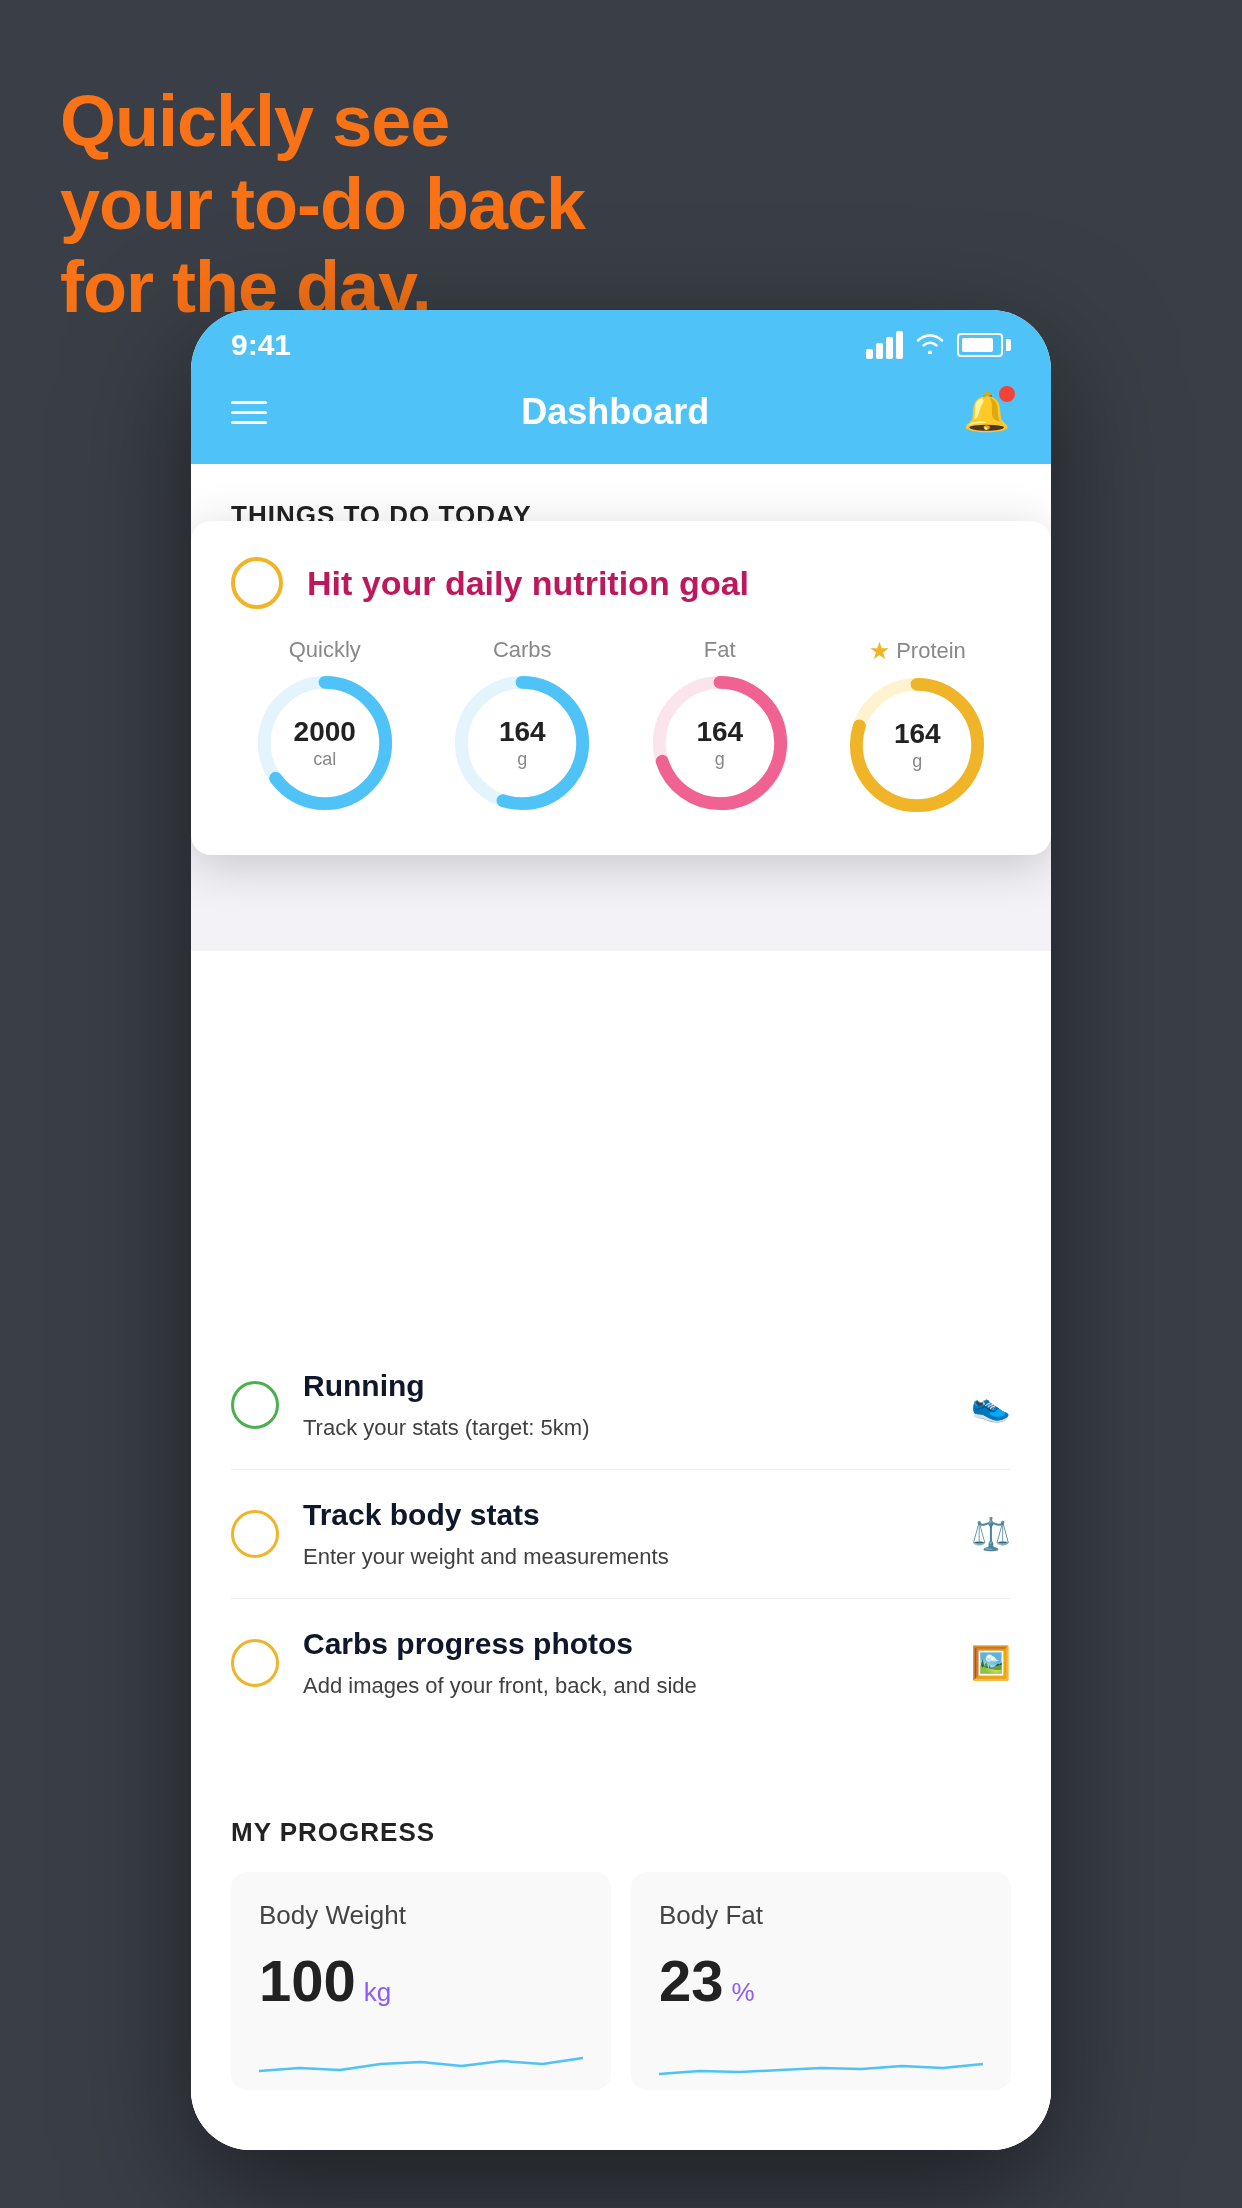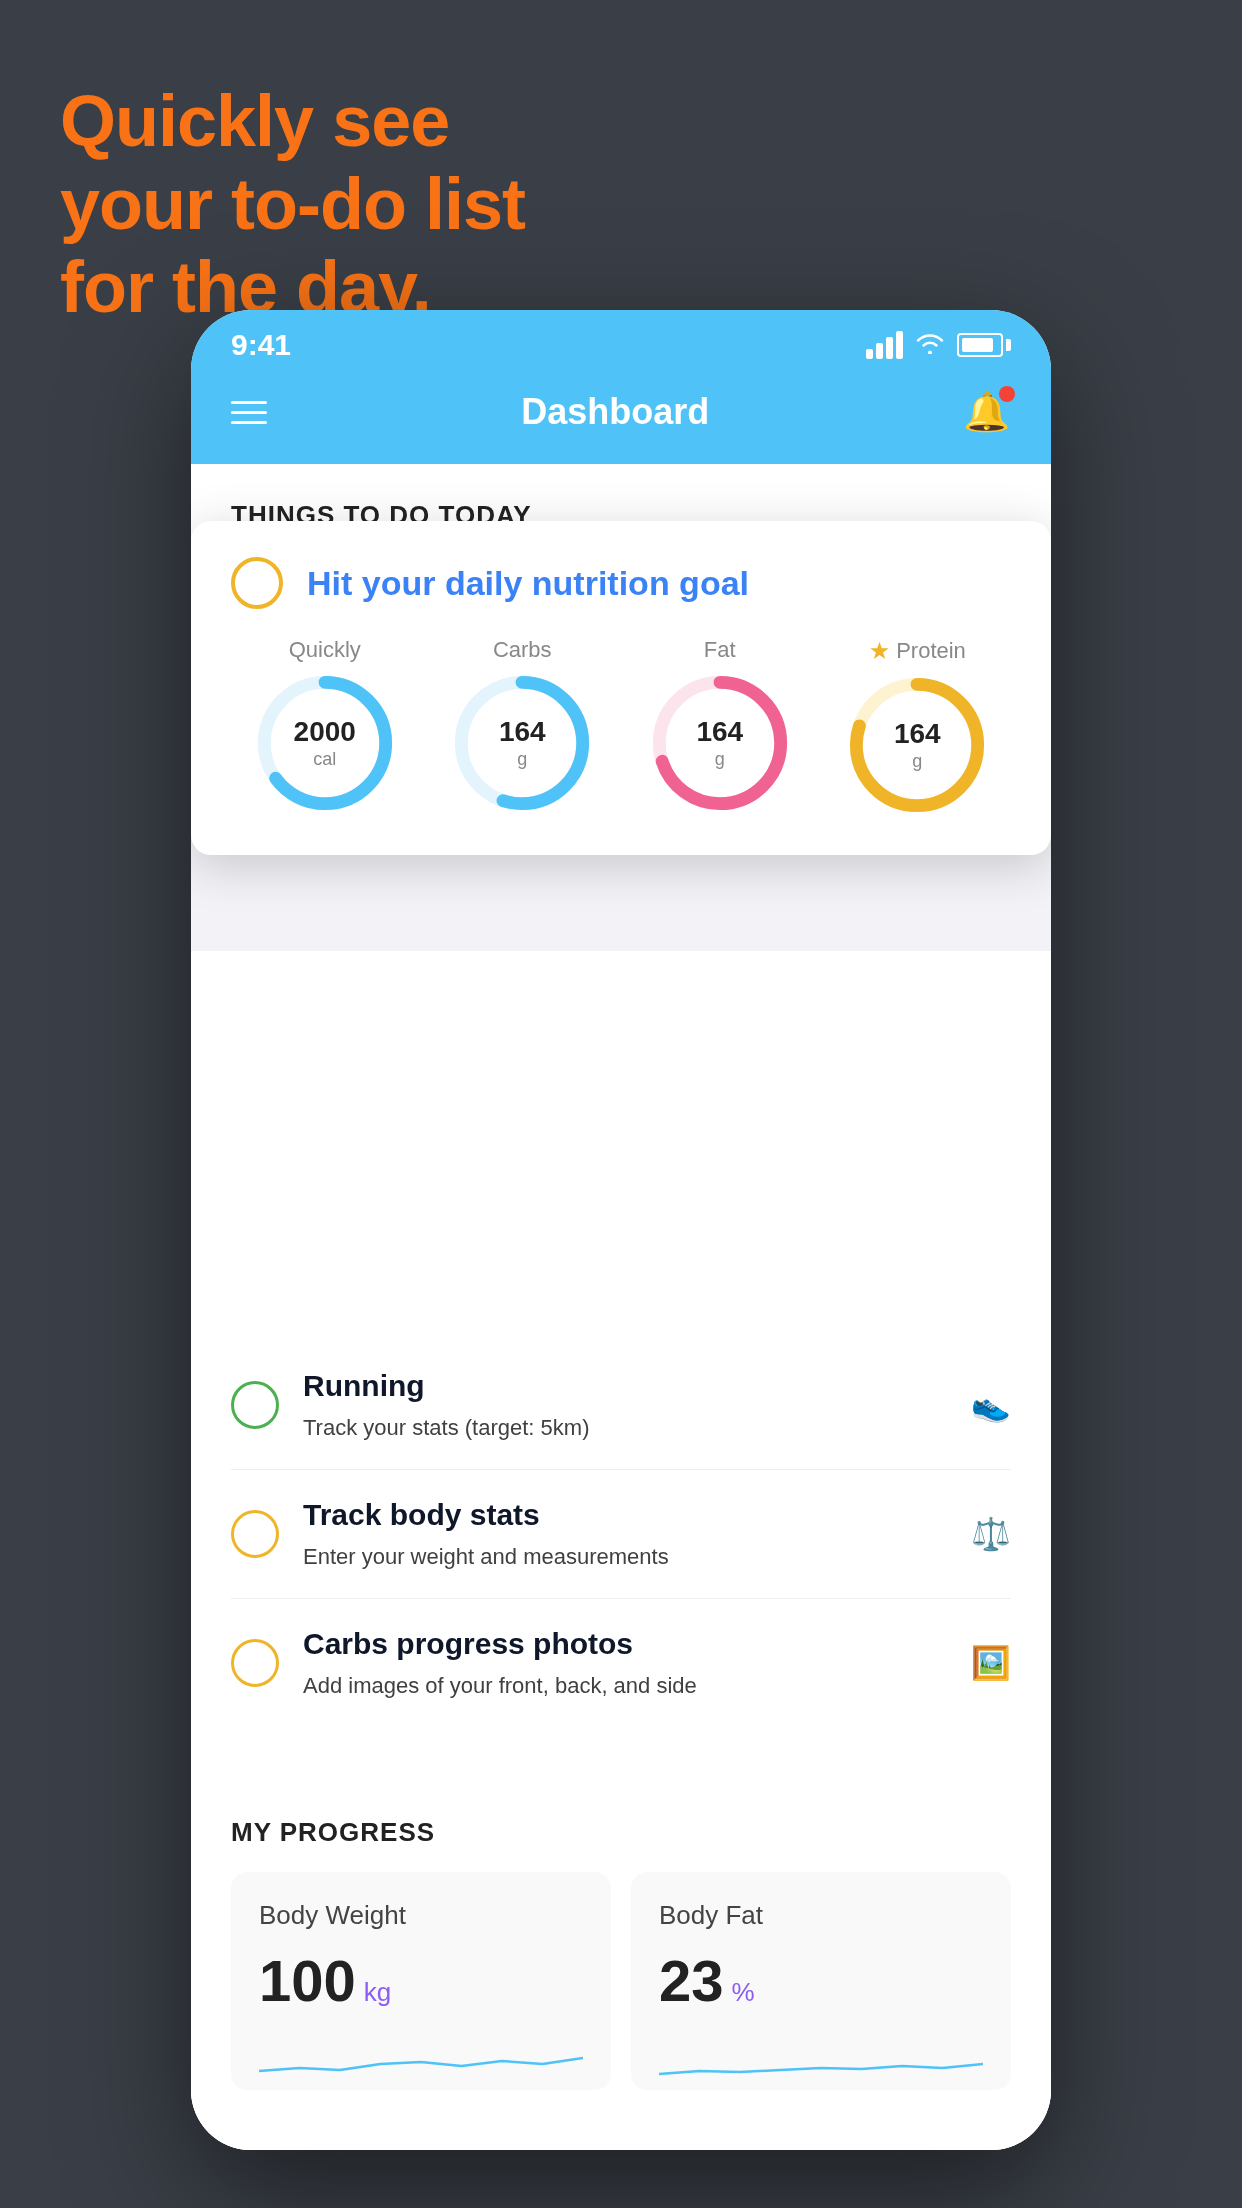--- a/index.html
+++ b/index.html
@@ -155,21 +155,21 @@
     .circle-check {
       width: 52px;
       height: 52px;
       border: 4px solid #f0b429;
       border-radius: 50%;
       flex-shrink: 0;
     }
     .nutrition-title {
       font-size: 34px;
       font-weight: 600;
-      color: #3b82f6;
+      color: #be185d;
     }
     .nutrition-macros {
       display: flex;
       justify-content: space-around;
       align-items: flex-start;
       gap: 10px;
     }
     .macro-item {
       display: flex;
       flex-direction: column;
@@ -274,21 +274,21 @@
     .progress-card-title { font-size: 26px; color: #444; font-weight: 500; margin-bottom: 16px; }
     .progress-card-value { font-size: 58px; font-weight: 700; color: #222; display: flex; align-items: baseline; gap: 8px; }
     .progress-card-unit { font-size: 26px; color: #8b5cf6; font-weight: 400; }
     .sparkline { width: 100%; height: 60px; margin-top: 12px; }
   </style>
 </head>
 <body>
 
 <div class="hero-text">
   <div>Quickly see</div>
-  <div>your to-do list</div>
+  <div>your to-do back</div>
   <div>for the day.</div>
 </div>
 
 <div class="phone-container">
 
   <div class="status-bar">
     <span class="time">9:41</span>
     <div class="status-icons">
       <div class="signal-bars">
         <span></span>

